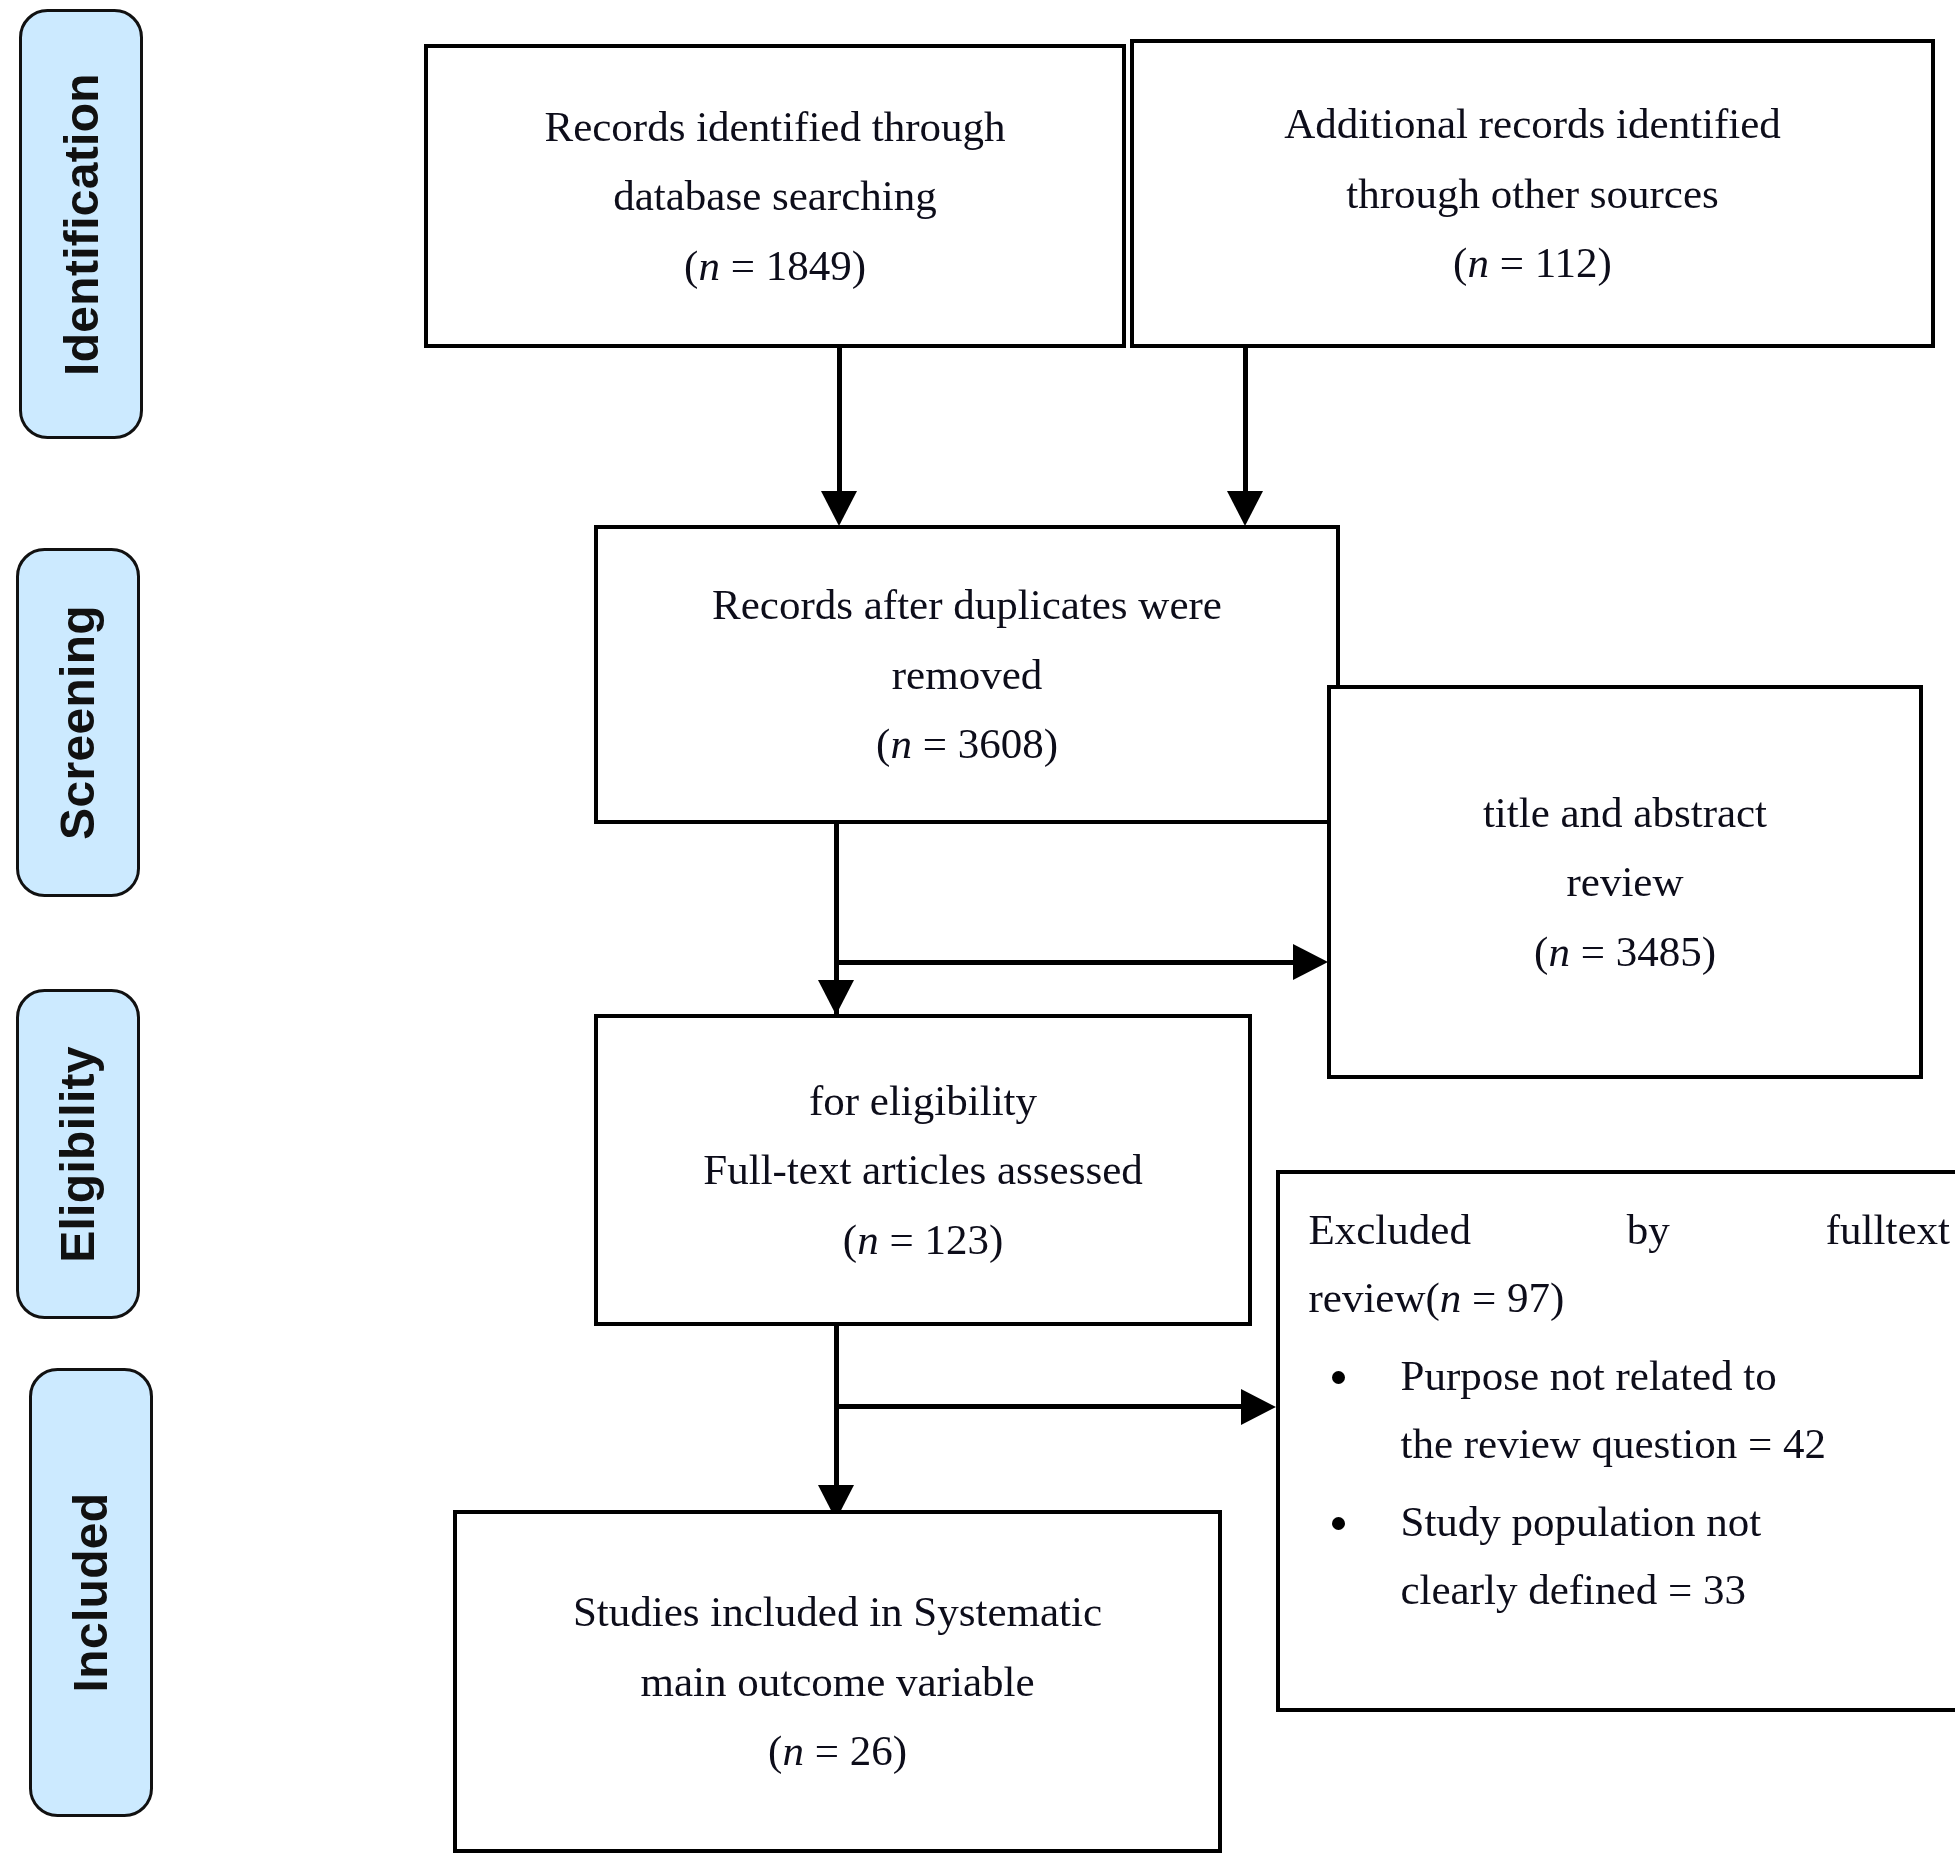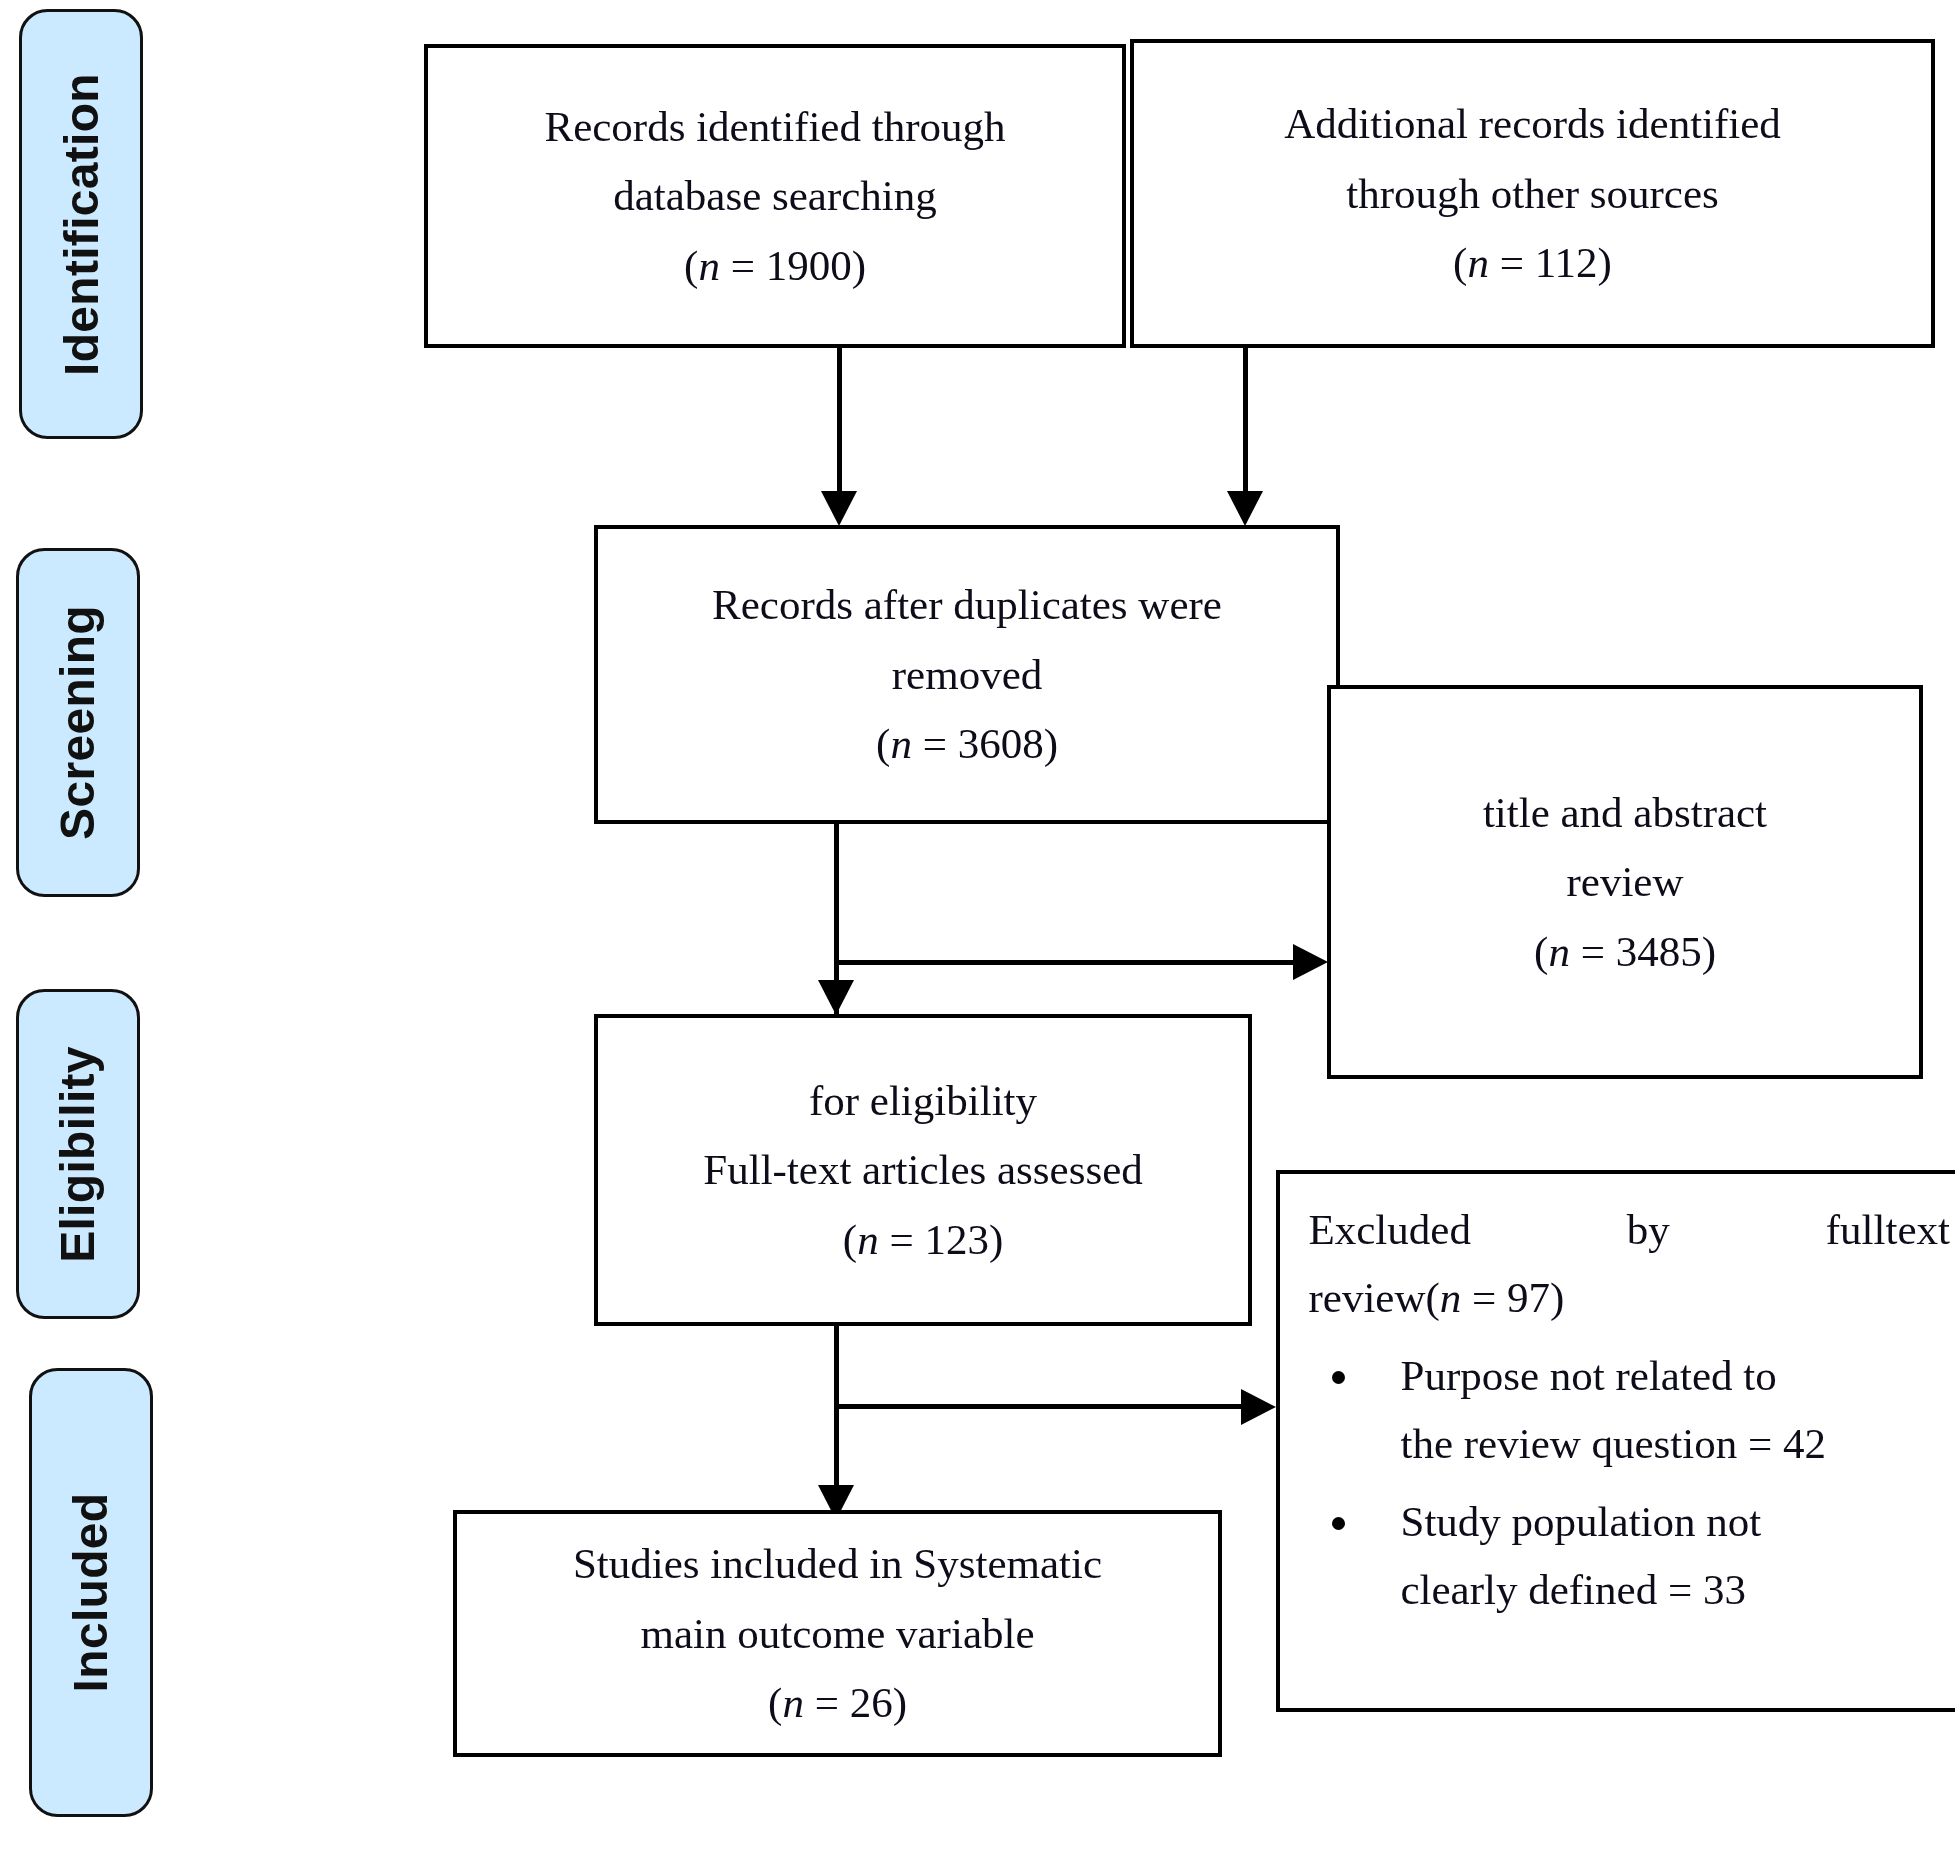--- a/index.html
+++ b/index.html
@@ -135,21 +135,21 @@
     <span class="txt">Eligibility</span>
   </div>
 
   <div class="stage-label" style="left:28.5px; top:1368px; width:124px; height:449px;">
     <span class="txt">Included</span>
   </div>
 
   <div class="flow-box" style="left:424px; top:44px; width:702px; height:304px;">
     <span class="line">Records identified through</span>
     <span class="line">database searching</span>
-    <span class="nline"><span>(</span><span class="ital">n</span><span> = 1900)</span></span>
+    <span class="nline"><span>(</span><span class="ital">n</span><span> = 1849)</span></span>
   </div>
 
   <div class="flow-box" style="left:1130px; top:39px; width:805px; height:309px;">
     <span class="line">Additional records identified</span>
     <span class="line">through other sources</span>
     <span class="nline"><span>(</span><span class="ital">n</span><span> = 112)</span></span>
   </div>
 
   <div class="vline" style="left:837px; top:348px; height:162px;"></div>
   <div class="arrow-down" style="left:821px; top:491px;"></div>
@@ -201,20 +201,20 @@
       </li>
     </ul>
   </div>
 
   <div class="vline" style="left:834px; top:1326px; height:194px;"></div>
   <div class="arrow-down" style="left:818px; top:1485px;"></div>
 
   <div class="hline" style="left:834px; top:1404px; width:420px;"></div>
   <div class="arrow-right" style="left:1241px; top:1389px;"></div>
 
-  <div class="flow-box" style="left:453px; top:1510px; width:769px; height:247px;">
+  <div class="flow-box" style="left:453px; top:1510px; width:769px; height:343px;">
     <span class="line">Studies included in Systematic</span>
     <span class="line">main outcome variable</span>
     <span class="nline"><span>(</span><span class="ital">n</span><span> = 26)</span></span>
   </div>
 
 </div>
 
 
 </body></html>

